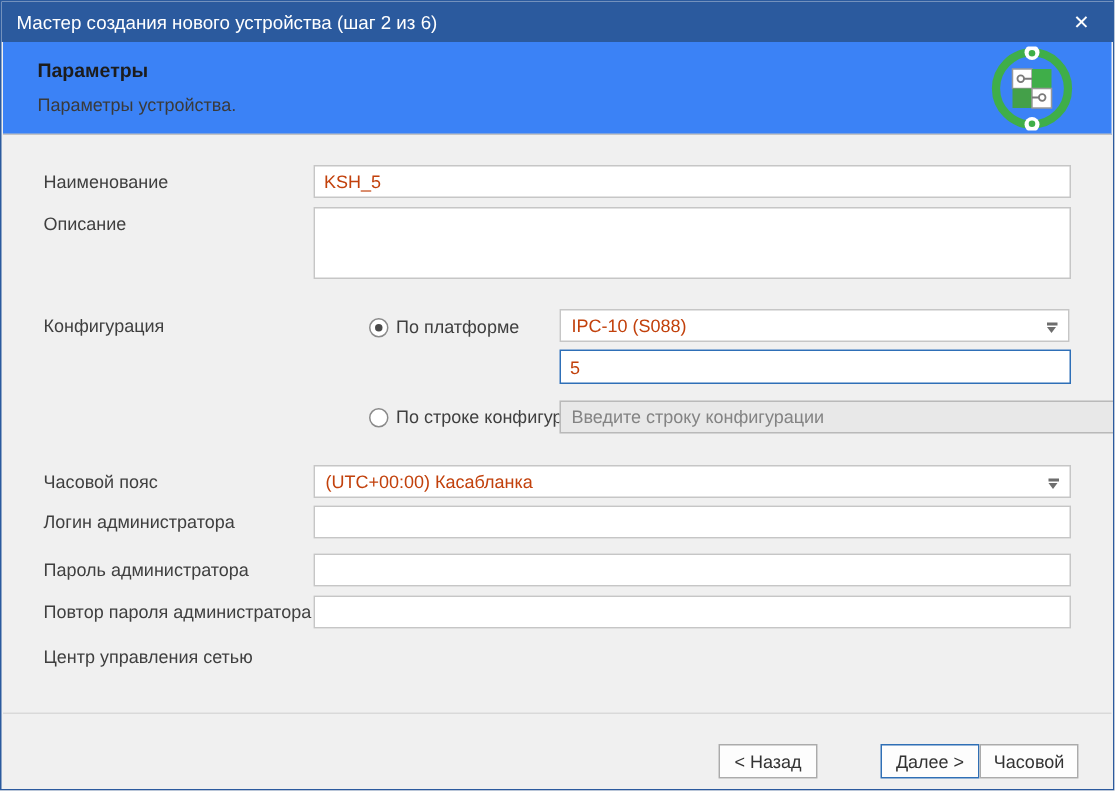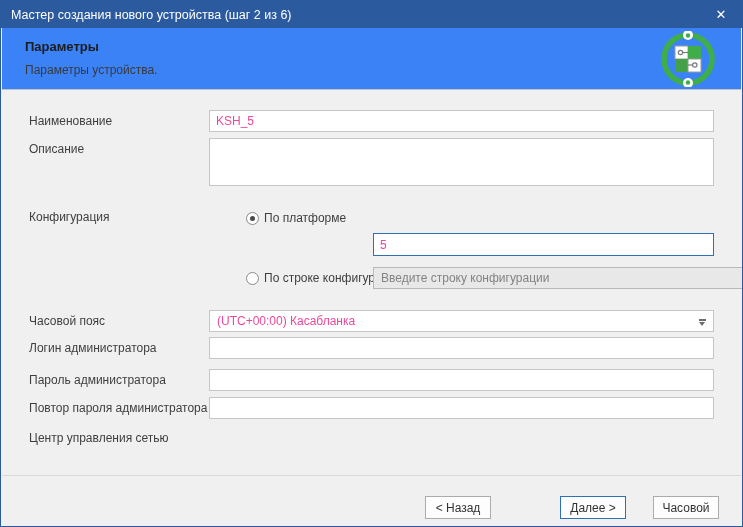--- a/index.html
+++ b/index.html
@@ -38,21 +38,21 @@
 
   
   .flabel {
     position:absolute; left:28px; height:22px; line-height:22px;
     font-size:12px; color:#3f3f3f; white-space:nowrap;
   }
 
   
   .tbox, .combo, .dis-box {
     position:absolute; height:22px; background:#fff;
-    border:1px solid #c6c6c6; font-size:12px; color:#ec4899;
+    border:1px solid #c6c6c6; font-size:12px; color:#c2410c;
     font-family:"Liberation Sans","DejaVu Sans",sans-serif;
   }
   input.tbox { padding:0 6px; outline:none; }
   .tbox-focused { border:1px solid #2e6fb7 !important; }
   textarea.tbox { resize:none; padding:2px 6px; outline:none; }
   .combo { line-height:20px; padding-left:7px; cursor:default; }
   .combo-arrow { position:absolute; right:7px; top:8px; width:7px; }
   .combo-arrow::before { content:''; display:block; width:7px; height:2px; background:#6d6d6d; }
   .combo-arrow::after { content:''; display:block; margin-top:1px; width:0; height:0;
     border-left:3.5px solid transparent; border-right:3.5px solid transparent; border-top:4px solid #6d6d6d; }
@@ -67,21 +67,21 @@
     content:''; position:absolute; left:3px; top:3px; width:5px; height:5px;
     border-radius:50%; background:#4a4a4a;
   }
   .radio-label { position:absolute; height:22px; line-height:22px; font-size:12px; color:#3f3f3f; }
 
   
   .footer {
     position:absolute; left:1px; right:1px; bottom:1px; height:50px;
     background:#f0f0f0; border-top:1px solid #d9d9d9;
   }
-  .btn-row { position:absolute; right:22px; top:20px; display:flex; gap:27px; }
+  .btn-row { position:absolute; right:22px; top:20px; display:flex; gap:0; }
   .btn {
     min-width:66px; height:23px; font-size:12px; color:#333;
     background:#fdfdfd; border:1px solid #ababab;
     font-family:"Liberation Sans","DejaVu Sans",sans-serif; cursor:pointer;
     padding:0 8px;
   }
   .btn.default { border:1px solid #2f6fb5;margin-left:42px; }
 </style>
 </head>
 <body>
@@ -122,20 +122,24 @@
   <div class="flabel" style="top:396px">Повтор пароля администратора</div>
   <div class="flabel" style="top:426px">Центр управления сетью</div>
 
   <input class="tbox" style="left: 208px; top: 109px; width: 505px;" value="KSH_5">
 
   <textarea class="tbox" style="left: 208px; top: 137px; width: 505px; height: 48px;"></textarea>
 
   <span class="radio checked" style="left:245px; top:211px;"></span>
   <span class="radio-label" style="left:263px; top:206px;">По платформе</span>
 
+  <div class="combo" style="left:372px; top:205px; width:340px;">
+    <span>IPC-10 (S088)</span>
+    <span class="combo-arrow"></span>
+  </div>
 
   <input class="tbox tbox-focused" style="left: 372px; top: 232px; width: 341px; height: 23px;" autofocus="" value="5">
 
   <span class="radio" style="left:245px; top:271px;"></span>
   <span class="radio-label" style="left:263px; top:266px;">По строке конфигурации</span>
 
   <div class="dis-box" style="left:372px; top:266px; width:400px;">
     <span>Введите строку конфигурации</span>
   </div>
 

